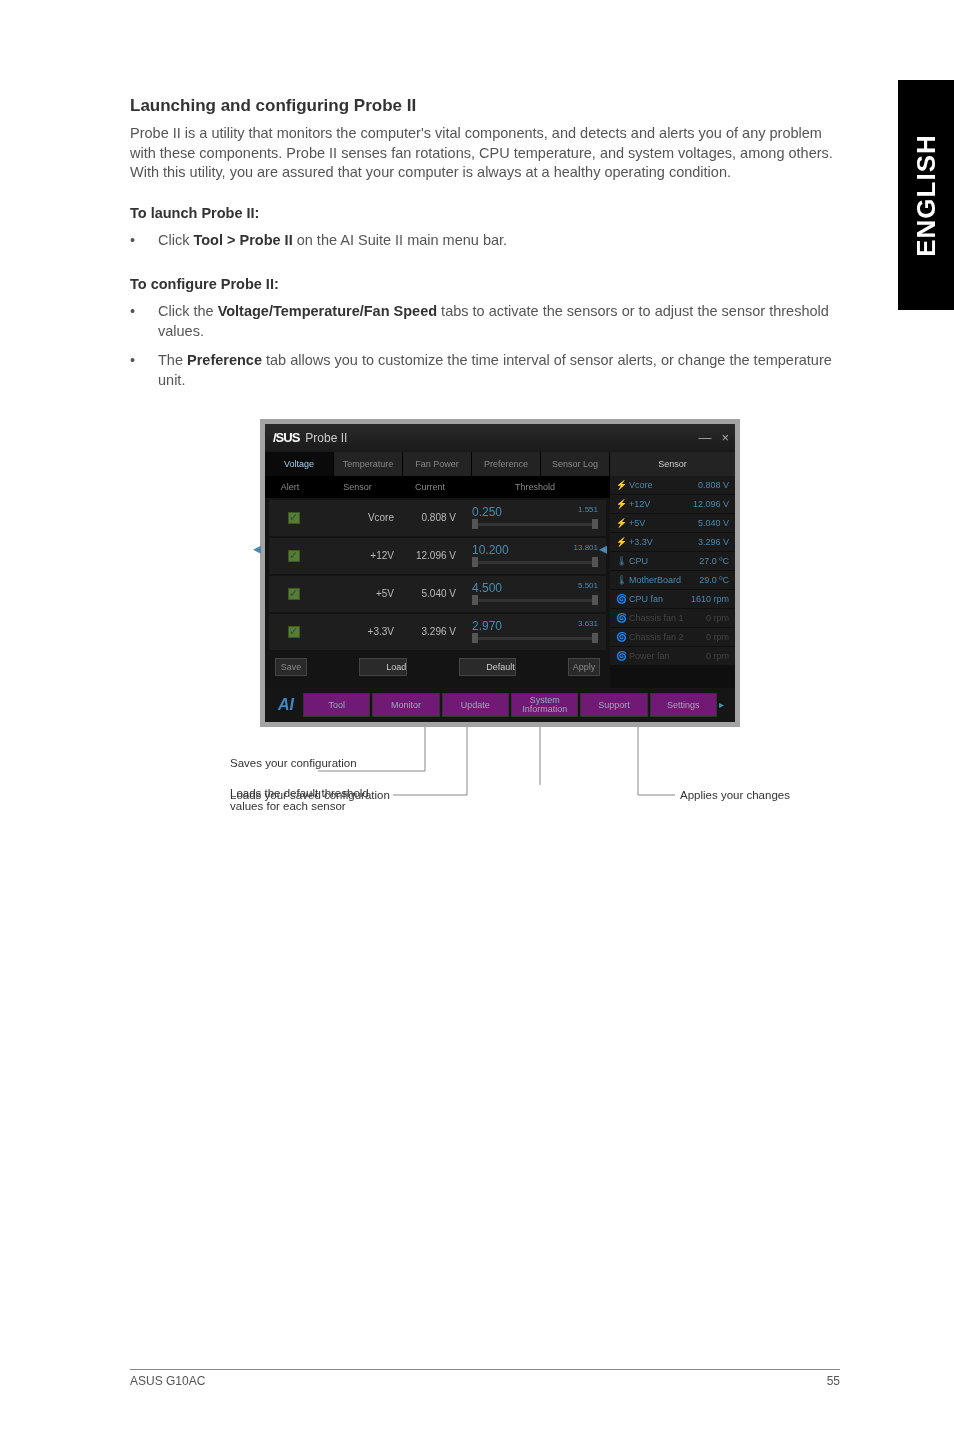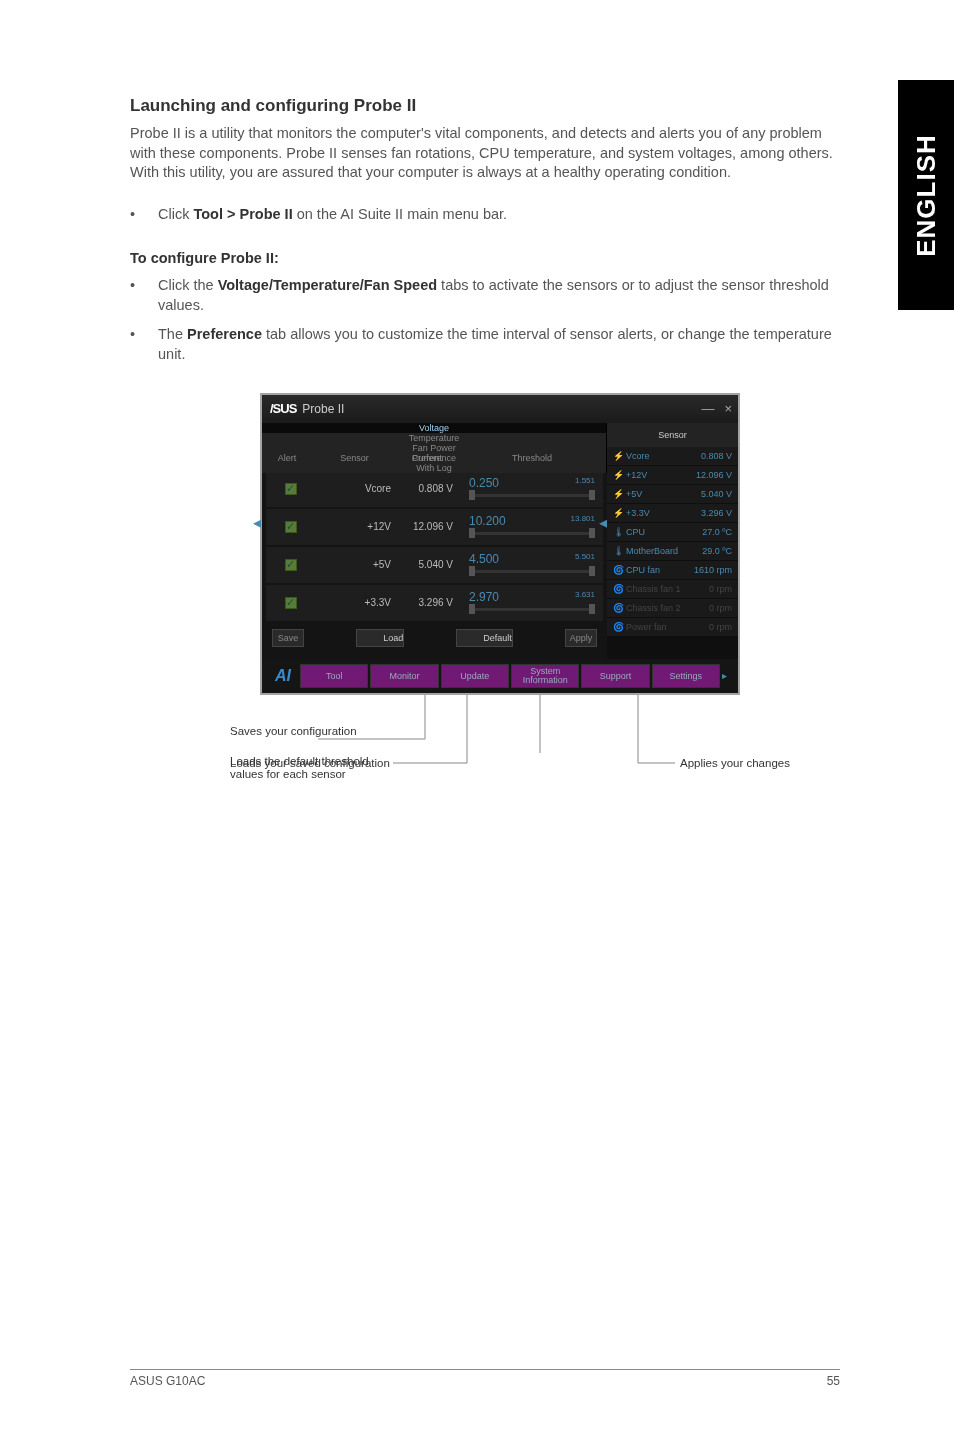--- a/index.html
+++ b/index.html
@@ -64,21 +64,21 @@
   .bullet-dot {
     width: 28px;
     flex-shrink: 0;
   }
   .bold { font-weight: bold; color: #333; }
 
   .probe-window {
     width: 480px;
     margin-left: 130px;
     background: #1a1a1a;
-    border: 2px solid #a3a3a3;
+    border: 5px solid #a3a3a3;
     font-size: 10px;
     color: #aaa;
   }
   .probe-title {
     height: 28px;
     display: flex;
     align-items: center;
     padding: 0 8px;
     background: linear-gradient(#2a2a2a, #1a1a1a);
     color: #ccc;
@@ -99,21 +99,20 @@
     display: flex;
     gap: 10px;
     color: #aaa;
     font-size: 13px;
   }
 
   .tab-row {
     display: flex;
     height: 24px;
     background: #84cc16;
-    flex-direction: column;
   }
   .tab {
     flex: 1;
     display: flex;
     align-items: center;
     justify-content: center;
     font-size: 9px;
     border-right: 1px solid #000;
     background: #232323;
     color: #888;
@@ -128,21 +127,21 @@
     width: 345px;
     background: #141414;
     padding-bottom: 6px;
   }
   .sensor-header {
     display: flex;
     height: 22px;
     align-items: center;
     font-size: 9px;
     color: #888;
-    background: #fef9c3;
+    background: #000000;
   }
   .sensor-header .col-alert { width: 50px; text-align: center; }
   .sensor-header .col-sensor { width: 85px; text-align: center; }
   .sensor-header .col-current { width: 60px; text-align: center; }
   .sensor-header .col-threshold { flex: 1; text-align: center; }
 
   .sensor-row {
     display: flex;
     align-items: center;
     height: 36px;
@@ -315,20 +314,21 @@
 <body>
 
 <div class="side-tab">
   <span>ENGLISH</span>
 </div>
 
 <div class="content">
   <h2>Launching and configuring Probe II</h2>
   <p class="body-text">Probe II is a utility that monitors the computer's vital components, and detects and alerts you of any problem with these components. Probe II senses fan rotations, CPU temperature, and system voltages, among others. With this utility, you are assured that your computer is always at a healthy operating condition.</p>
 
+  <p class="sub-head">To launch Probe II:</p>
   <div class="bullet-row">
     <div class="bullet-dot">•</div>
     <div>
       <span>Click </span><span class="bold">Tool &gt; Probe II</span><span> on the AI Suite II main menu bar.</span>
     </div>
   </div>
 
   <div style="height:16px"></div>
 
   <p class="sub-head">To configure Probe II:</p>
@@ -358,21 +358,21 @@
         </div>
       </div>
 
       <div class="main-row">
         <div class="sensor-panel">
           <div class="tab-row">
             <div class="tab active">Voltage</div>
             <div class="tab">Temperature</div>
             <div class="tab">Fan Power</div>
             <div class="tab">Preference</div>
-            <div class="tab">With Log</div>
+            <div class="tab">Sensor Log</div>
           </div>
           <div class="sensor-header">
             <div class="col-alert">Alert</div>
             <div class="col-sensor">Sensor</div>
             <div class="col-current">Current</div>
             <div class="col-threshold">Threshold</div>
           </div>
 
           <div id="sensor-rows">
               <div class="sensor-row">

